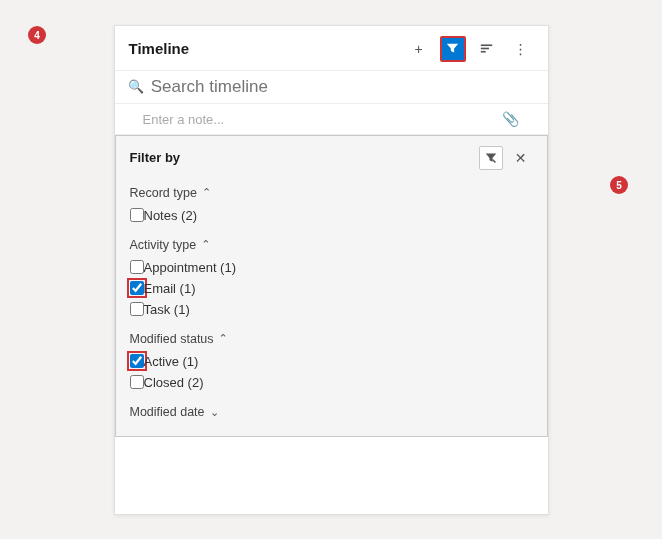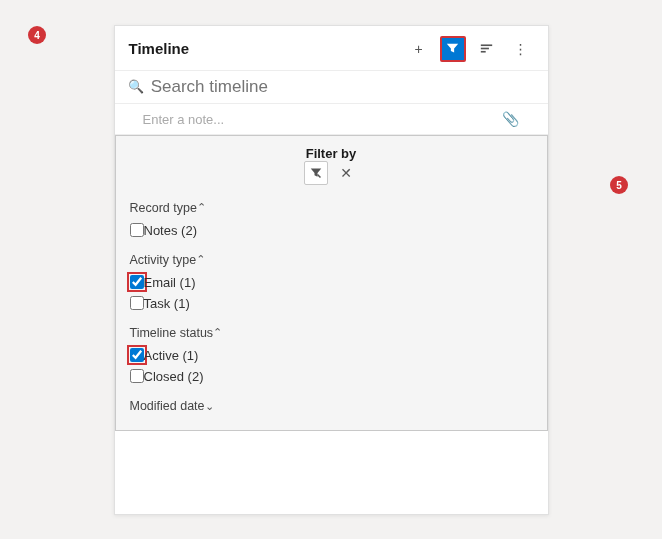--- a/index.html
+++ b/index.html
@@ -120,21 +120,20 @@
       background: #f5f5f5;
       position: relative;
       padding-bottom: 10px;
     }
 
     .filter-panel-header {
       display: flex;
       align-items: center;
       justify-content: space-between;
       padding: 10px 14px 6px 14px;
-      flex-direction: column;
     }
 
     .filter-by-label {
       font-weight: 600;
       font-size: 13px;
       color: #1a1a1a;
     }
 
     .filter-panel-icons {
       display: flex;
@@ -169,20 +168,21 @@
       color: #555;
     }
 
     .section {
       padding: 4px 14px 2px 14px;
     }
 
     .section-heading {
       display: flex;
       align-items: center;
+      gap: 5px;
       font-size: 12.5px;
       color: #444;
       margin-bottom: 5px;
       margin-top: 6px;
     }
 
     .section-heading .chevron {
       font-size: 11px;
       color: #555;
     }
@@ -295,32 +295,36 @@
           <span>Notes (2)</span>
         </div>
       </div>
 
       <div class="section">
         <div class="section-heading">
           <span>Activity type</span>
           <span class="chevron">⌃</span>
         </div>
         <div class="checkbox-row">
+          <input type="checkbox" style="">
+          <span>Appointment (1)</span>
+        </div>
+        <div class="checkbox-row">
           <input type="checkbox" checked="" class="checked-highlight" style="">
           <span>Email (1)</span>
         </div>
         <div class="checkbox-row">
           <input type="checkbox" style="">
           <span>Task (1)</span>
         </div>
       </div>
 
       <div class="section">
         <div class="section-heading">
-          <span>Timeline status</span>
+          <span>Modified status</span>
           <span class="chevron">⌃</span>
         </div>
         <div class="checkbox-row">
           <input type="checkbox" checked="" class="checked-highlight" style="">
           <span>Active (1)</span>
         </div>
         <div class="checkbox-row">
           <input type="checkbox" style="">
           <span>Closed (2)</span>
         </div>

